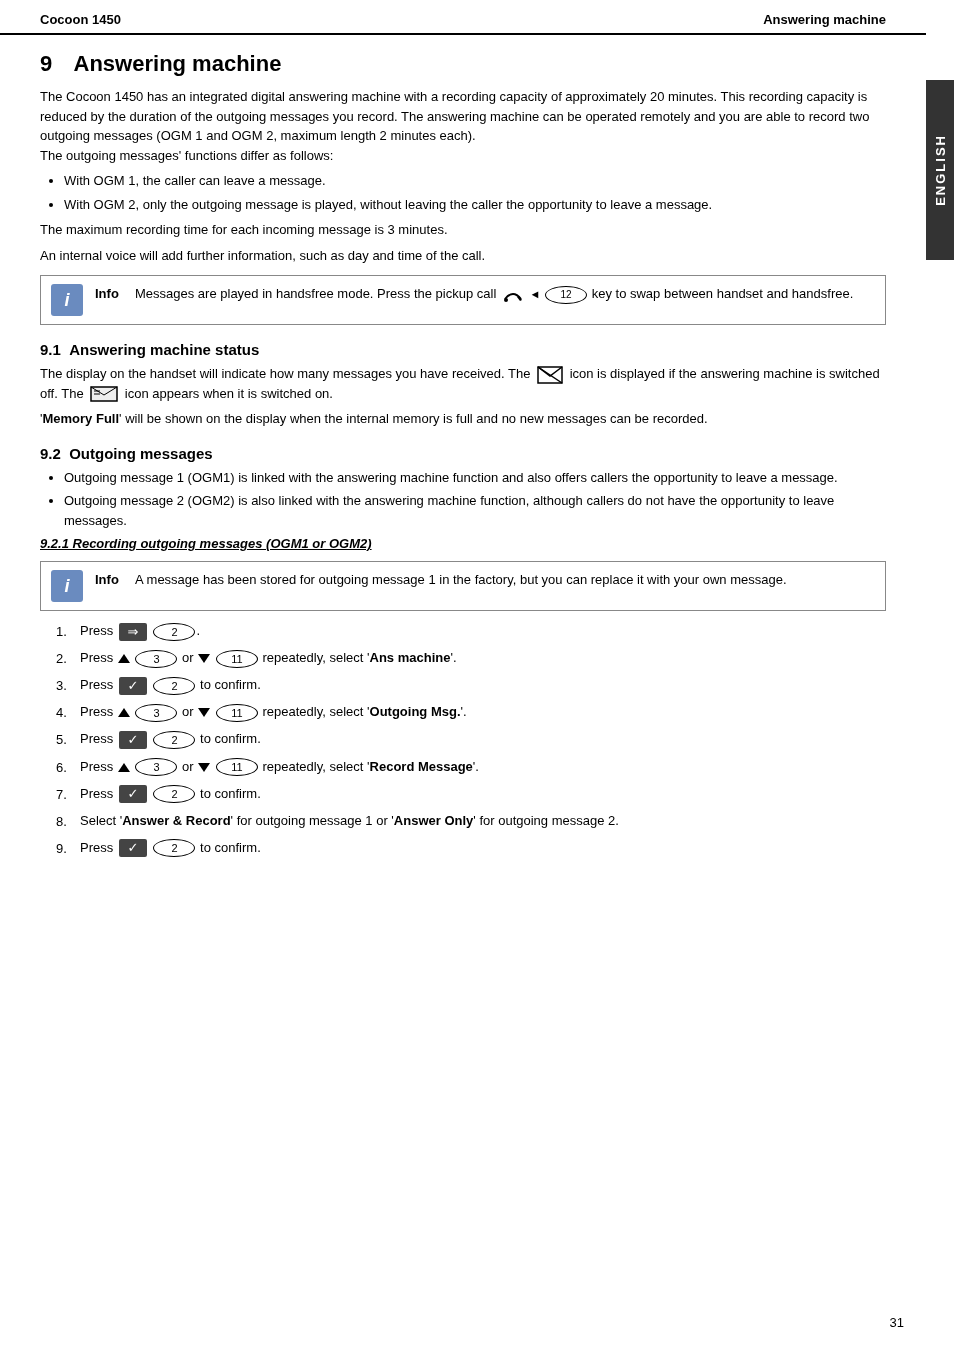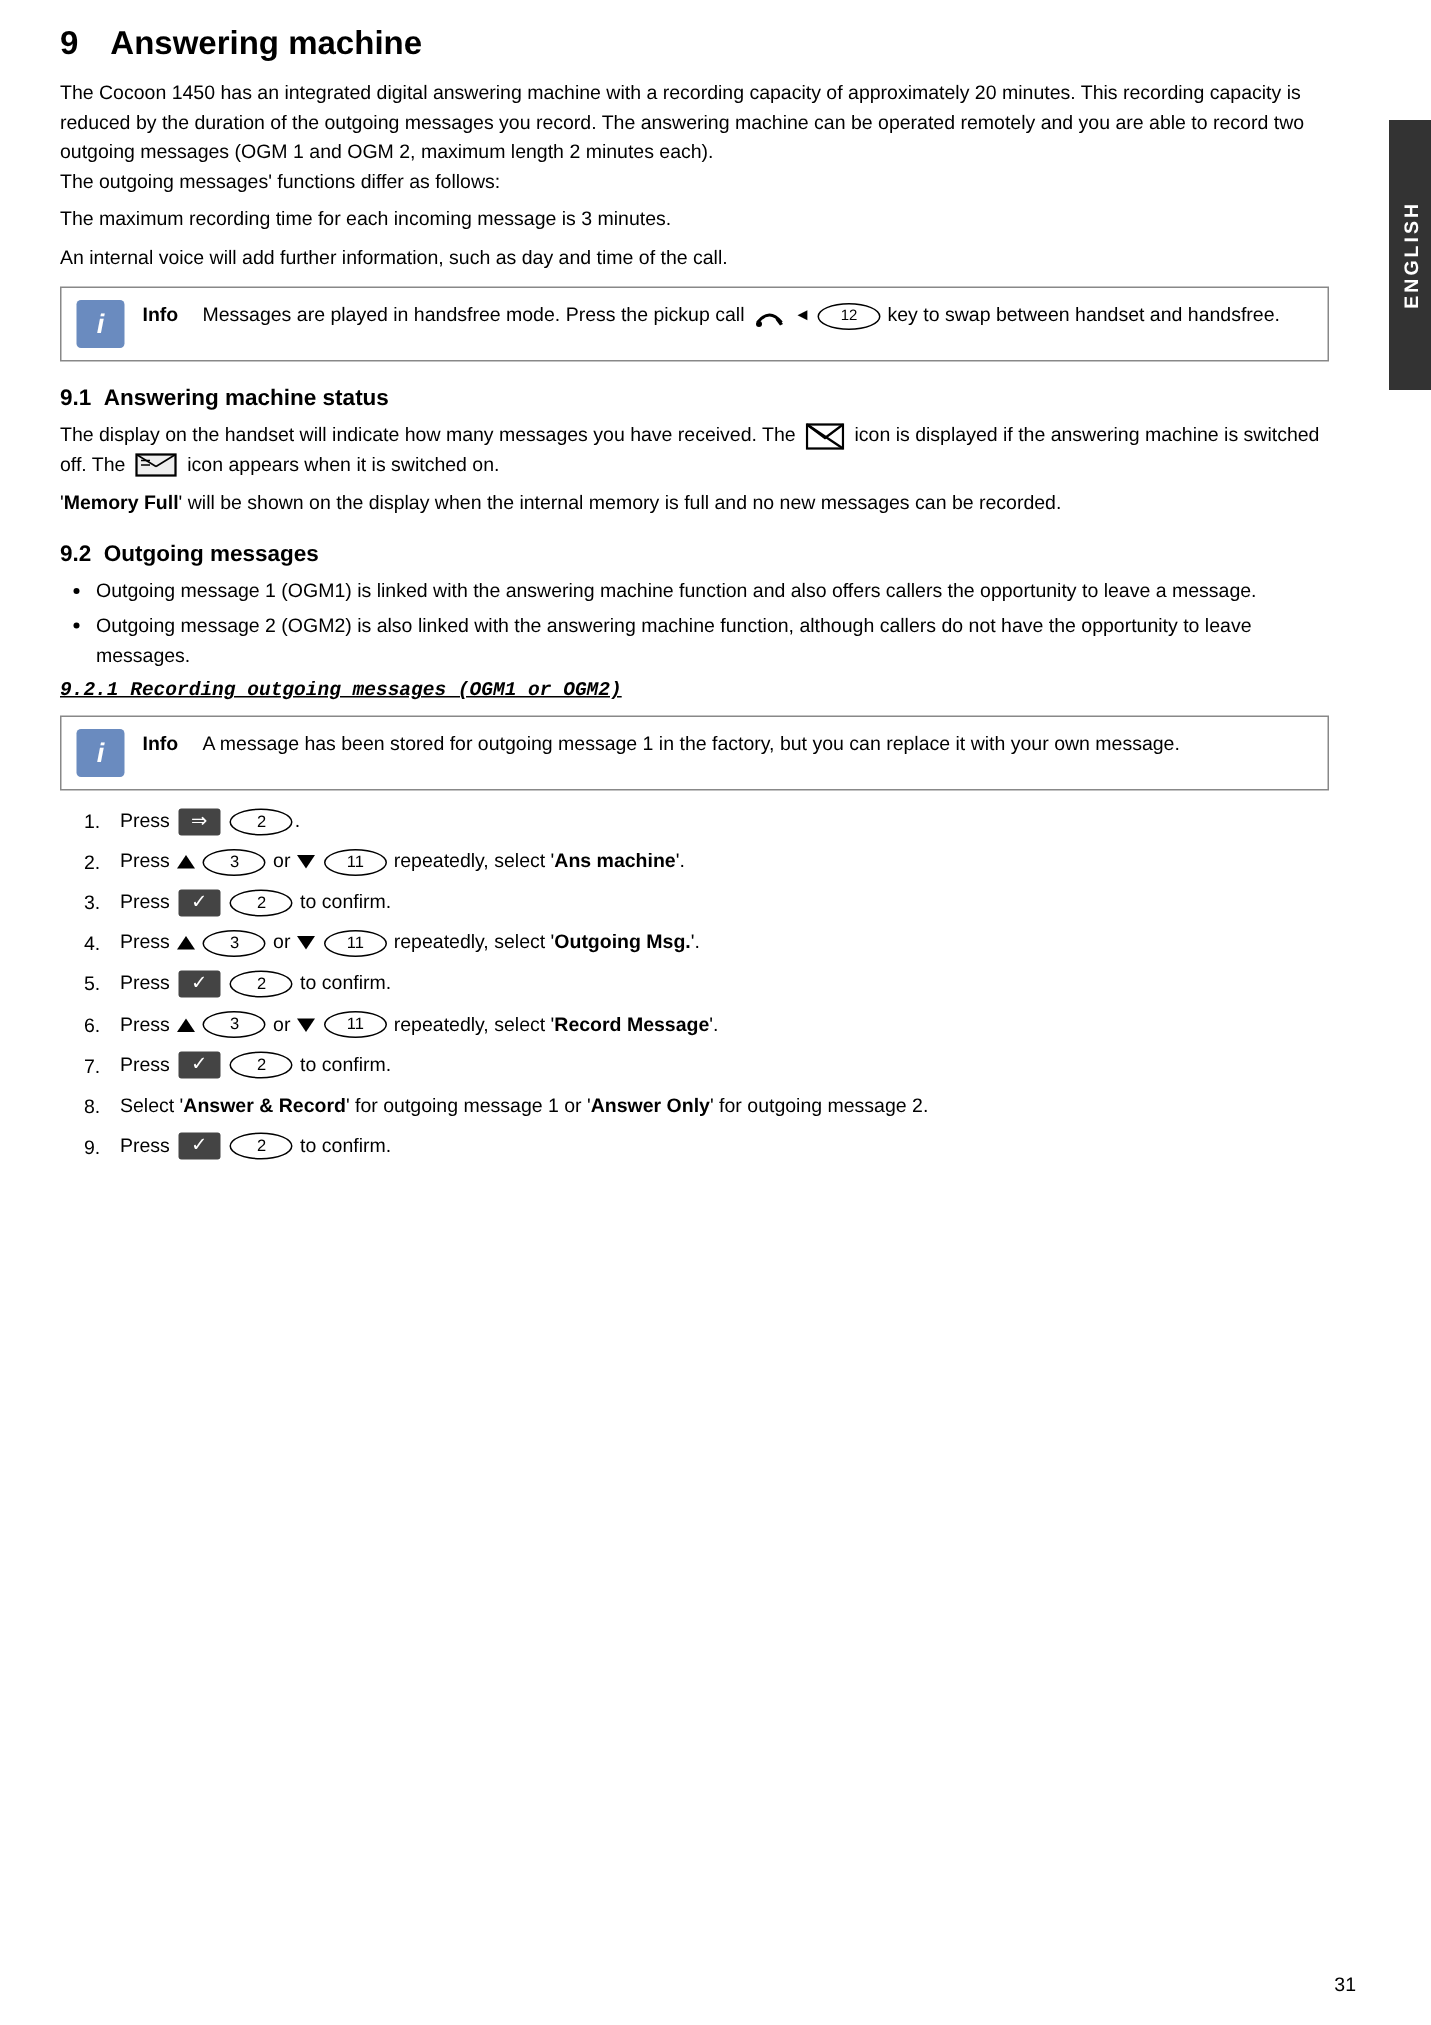--- a/index.html
+++ b/index.html
@@ -88,21 +88,20 @@
       margin-top: 16px;
       margin-bottom: 6px;
     }
     h3.subsection-title {
       font-size: 13px;
       font-weight: bold;
       font-style: italic;
       text-decoration: underline;
       margin-top: 1px;
       margin-bottom: 6px;
-      font-family: Liberation Mono, monospace;
     }
     .info-box {
       display: flex;
       align-items: flex-start;
       border: 1px solid #888;
       padding: 8px 10px;
       margin: 10px 0;
       background: #fff;
     }
     .info-icon {
@@ -233,30 +232,38 @@
   </style>
 </head>
 <body>
 
 <div class="page">
 
   <div class="side-tab">
     <span class="side-tab-text">ENGLISH</span>
   </div>
 
+  <div class="header">
+    <span class="header-left">Cocoon 1450</span>
+    <span class="header-right">Answering machine</span>
+  </div>
 
   <div class="content">
 
     <h1 class="chapter-title">
       <span class="chapter-num">9</span>
       <span>Answering machine</span>
     </h1>
 
     <p>The Cocoon 1450 has an integrated digital answering machine with a recording capacity of approximately 20 minutes. This recording capacity is reduced by the duration of the outgoing messages you record. The answering machine can be operated remotely and you are able to record two outgoing messages (OGM 1 and OGM 2, maximum length 2 minutes each).<br>The outgoing messages' functions differ as follows:</p>
 
+    <ul>
+      <li><span>With OGM 1, the caller can leave a message.</span></li>
+      <li><span>With OGM 2, only the outgoing message is played, without leaving the caller the opportunity to leave a message.</span></li>
+    </ul>
 
     <p>The maximum recording time for each incoming message is 3 minutes.</p>
     <p>An internal voice will add further information, such as day and time of the call.</p>
 
     <div class="info-box">
       <div class="info-icon">i</div>
       <span class="info-label">Info</span>
       <span class="info-text">
         Messages are played in handsfree mode. Press the pickup call
         <svg style="vertical-align:middle;margin:0 2px;" width="22" height="16" viewBox="0 0 22 16">

